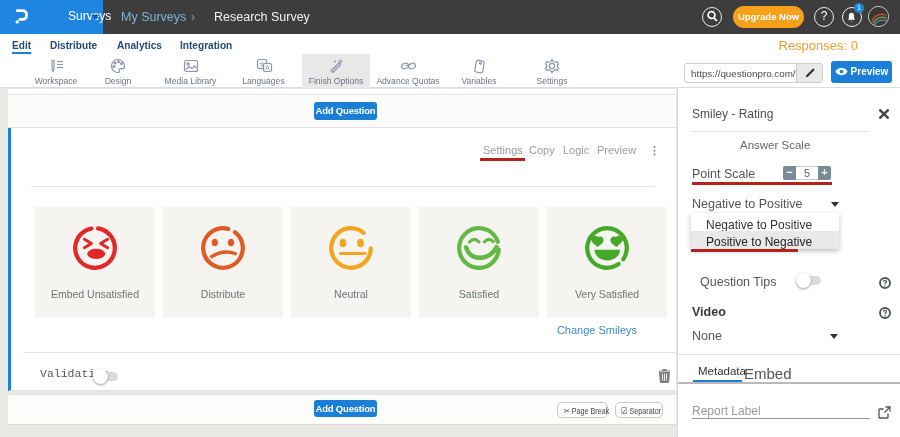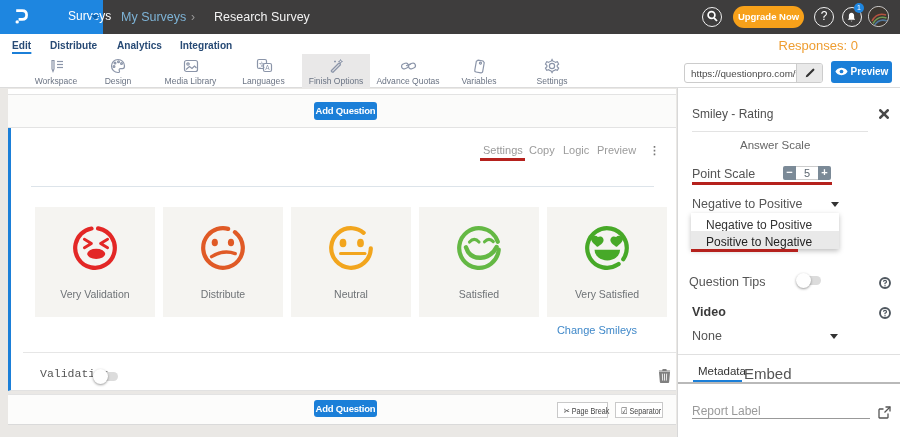--- a/index.html
+++ b/index.html
@@ -45,21 +45,21 @@
 .redline { position:absolute; background:#b5211d; height:3px; }
 .qtitle { position:absolute; left:20px; top:39px; font-size:13.5px; color:#4a4a4a; }
 .titleline { position:absolute; left:20px; top:58px; width:623px; border-bottom:1px solid #dde4ea; }
 .scard { position:absolute; top:79px; width:120px; height:110px; background:#f5f4f1; }
 .scard .slbl { position:absolute; bottom:17px; width:100%; text-align:center; font-size:10.5px; color:#6e7276; }
 .scard svg { position:absolute; left:50%; top:17px; margin-left:-24px; }
 .changesmileys { position:absolute; right:39px; top:196px; font-size:11px; color:#3f88c9; }
 .valrow { position:absolute; left:12px; top:224px; width:665px; height:39px; border-top:1px solid #e6e6e6;font-family:Liberation Mono, monospace; }
 .valtxt { position:absolute; left:17px; top:14px; font-size:11.5px; color:#555; }
 .bottombar { position:absolute; left:8px; top:394px; width:668px; height:31px; background:#fcfcfb; border-top:1px solid #e3e3e3; border-bottom:1px solid #dadada; }
-.miniblk { position:absolute; top:7px; height:16px; border:1px solid #c9c9c9; border-radius:0; background:#fff; font-size:10px; color:#444; line-height:14px; text-align:center; }
+.miniblk { position:absolute; top:7px; height:16px; border:1px solid #c9c9c9; border-radius:5px; background:#fff; font-size:10px; color:#444; line-height:14px; text-align:center; }
 
 
 .rpanel { position:absolute; left:677px; top:88px; width:223px; height:349px; background:#fff; border-left:1px solid #d8d8d8; }
 .rp { position:absolute; font-size:12.5px; color:#555; }
 .toggle { position:absolute; width:24px; height:9px; background:#dcdcdc; border-radius:5px; }
 .toggle .knob { position:absolute; left:-1px; top:-3px; width:15px; height:15px; background:#fefefe; border-radius:50%; box-shadow:0 1px 2.5px rgba(0,0,0,0.4); }
 .caret { position:absolute; width:0; height:0; border-left:4.5px solid transparent; border-right:4.5px solid transparent; border-top:5px solid #333; }
 </style>
 </head>
 <body>
@@ -209,21 +209,21 @@
   <div class="qtab" style="left:638px;color:#777;font-weight:bold;">⋮</div>
   <div class="titleline"></div>
 
   <div class="scard" style="left:24px">
     <svg width="48" height="48" viewBox="0 0 48 48">
       <circle cx="24" cy="24" r="19.8" fill="none" stroke="#e32726" stroke-width="4.2" stroke-linecap="round" stroke-dasharray="116 6.5" transform="rotate(-78 24 24)"></circle>
       <path d="M13.4 15.2 L20.4 19.4 L13.4 23.8" fill="none" stroke="#e32726" stroke-width="2.9" stroke-linecap="round" stroke-linejoin="round"></path>
       <path d="M36.6 15.2 L29.6 19.4 L36.6 23.8" fill="none" stroke="#e32726" stroke-width="2.9" stroke-linecap="round" stroke-linejoin="round"></path>
       <ellipse cx="25.2" cy="29.8" rx="9" ry="5.1" fill="#e32726"></ellipse>
     </svg>
-    <div class="slbl">Very Validation</div>
+    <div class="slbl">Embed Unsatisfied</div>
   </div>
   <div class="scard" style="left:152px">
     <svg width="48" height="48" viewBox="0 0 48 48">
       <circle cx="24" cy="24" r="19.8" fill="none" stroke="#e05a26" stroke-width="4.2" stroke-linecap="round" stroke-dasharray="115 7.5" transform="rotate(-50 24 24)"></circle>
       <ellipse cx="15.8" cy="18.5" rx="3.1" ry="3.8" fill="#e05a26"></ellipse>
       <ellipse cx="32" cy="18.5" rx="3.1" ry="3.8" fill="#e05a26"></ellipse>
       <path d="M12.6 32.6 Q24.4 25.3 36.2 29.6" fill="none" stroke="#e05a26" stroke-width="3.4" stroke-linecap="round"></path>
     </svg>
     <div class="slbl">Distribute</div>
   </div>
@@ -298,21 +298,21 @@
   <div class="rp" style="left:14px;top:109px;">Negative to Positive</div>
   <div class="caret" style="left:153px;top:114px;"></div>
 
   <div class="abs" style="left:13px;top:125px;width:148px;height:36px;background:#fff;box-shadow:0 2px 5px rgba(0,0,0,0.25);">
     <div class="rp" style="left:15px;top:5px;color:#333;font-size:12px;">Negative to Positive</div>
     <div class="abs" style="left:0;top:18px;width:148px;height:18px;background:#e9e9e9;"></div>
     <div class="rp" style="left:15px;top:22px;color:#222;font-size:12px;">Positive to Negative</div>
   </div>
   <div class="redline" style="left:13px;top:161px;width:107px"></div>
 
-  <div class="rp" style="left:11px;top:187px;">Question Tips</div>
+  <div class="rp" style="left:22px;top:187px;">Question Tips</div>
   <div class="toggle" style="left:119px;top:188px;">
       <div class="knob"></div>
     </div>
   <svg class="abs" style="left:201px;top:189px" width="12" height="12" viewBox="0 0 12 12">
       <circle cx="6" cy="6" r="5" fill="none" stroke="#4f575f" stroke-width="1.9"></circle>
       <path d="M4.5 4.8 Q4.5 3.4 6 3.4 Q7.5 3.4 7.5 4.7 Q7.5 5.6 6 6.2 L6 7.2" fill="none" stroke="#4f575f" stroke-width="1.2"></path>
       <circle cx="6" cy="8.8" r="0.7" fill="#4f575f"></circle>
     </svg>
 
   <div class="rp" style="left:14px;top:217px;font-weight:bold;color:#3a3a3a;">Video</div>

